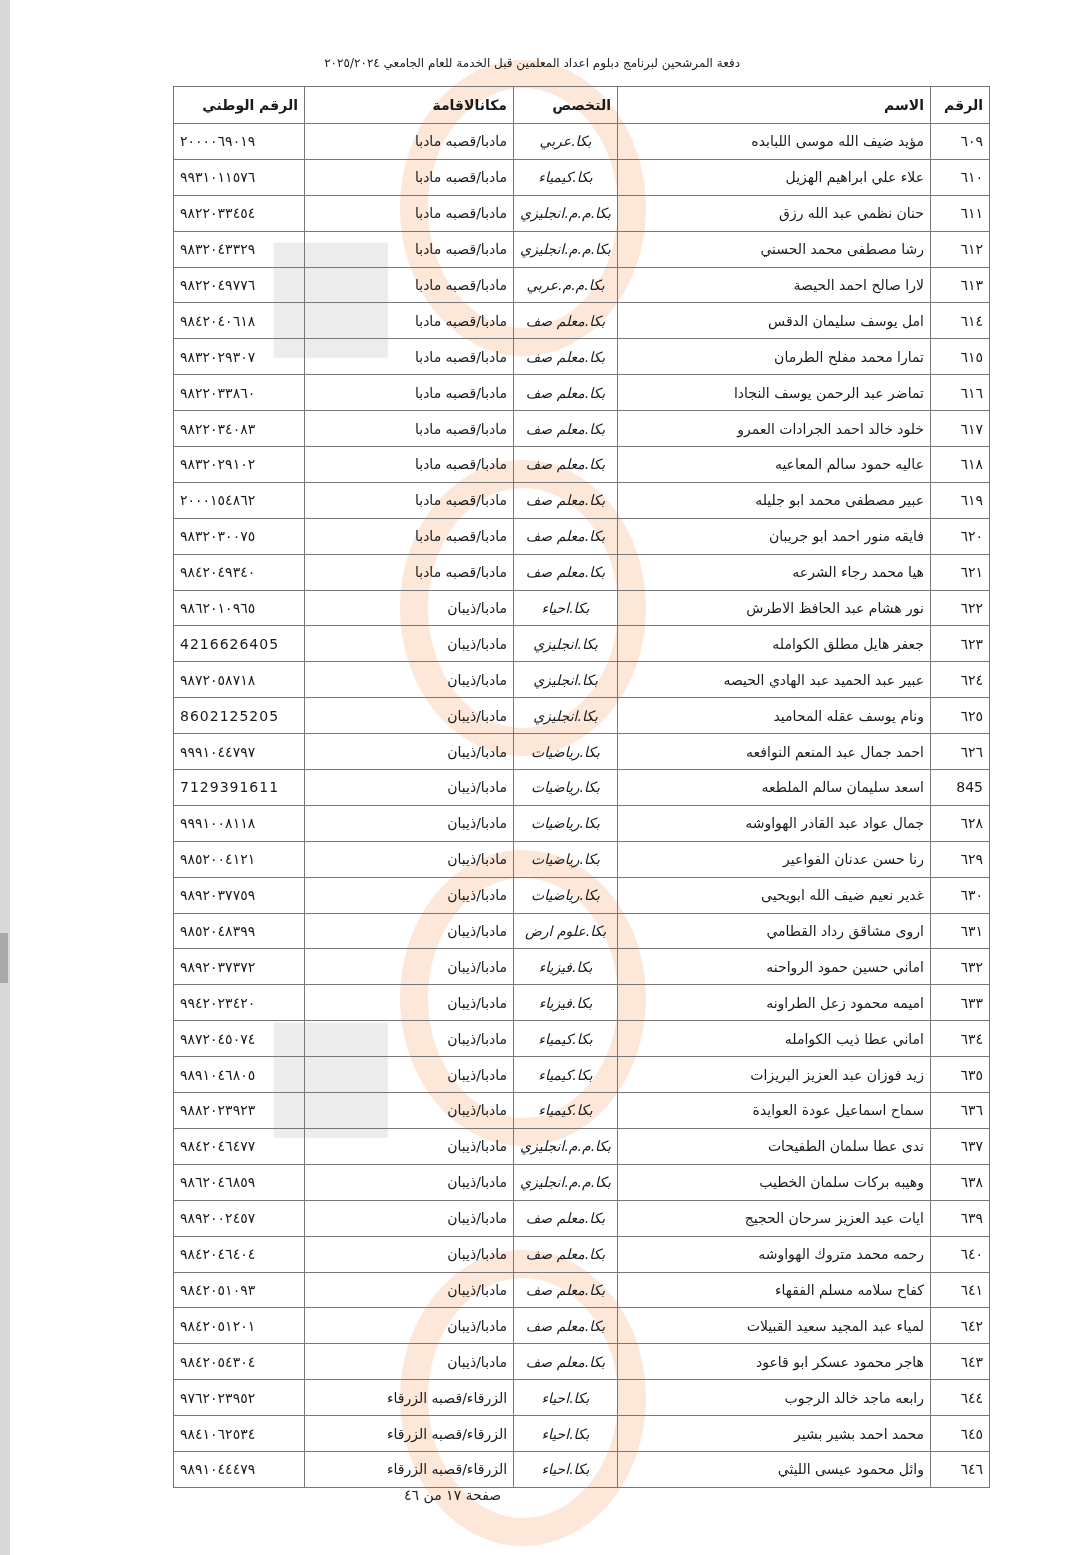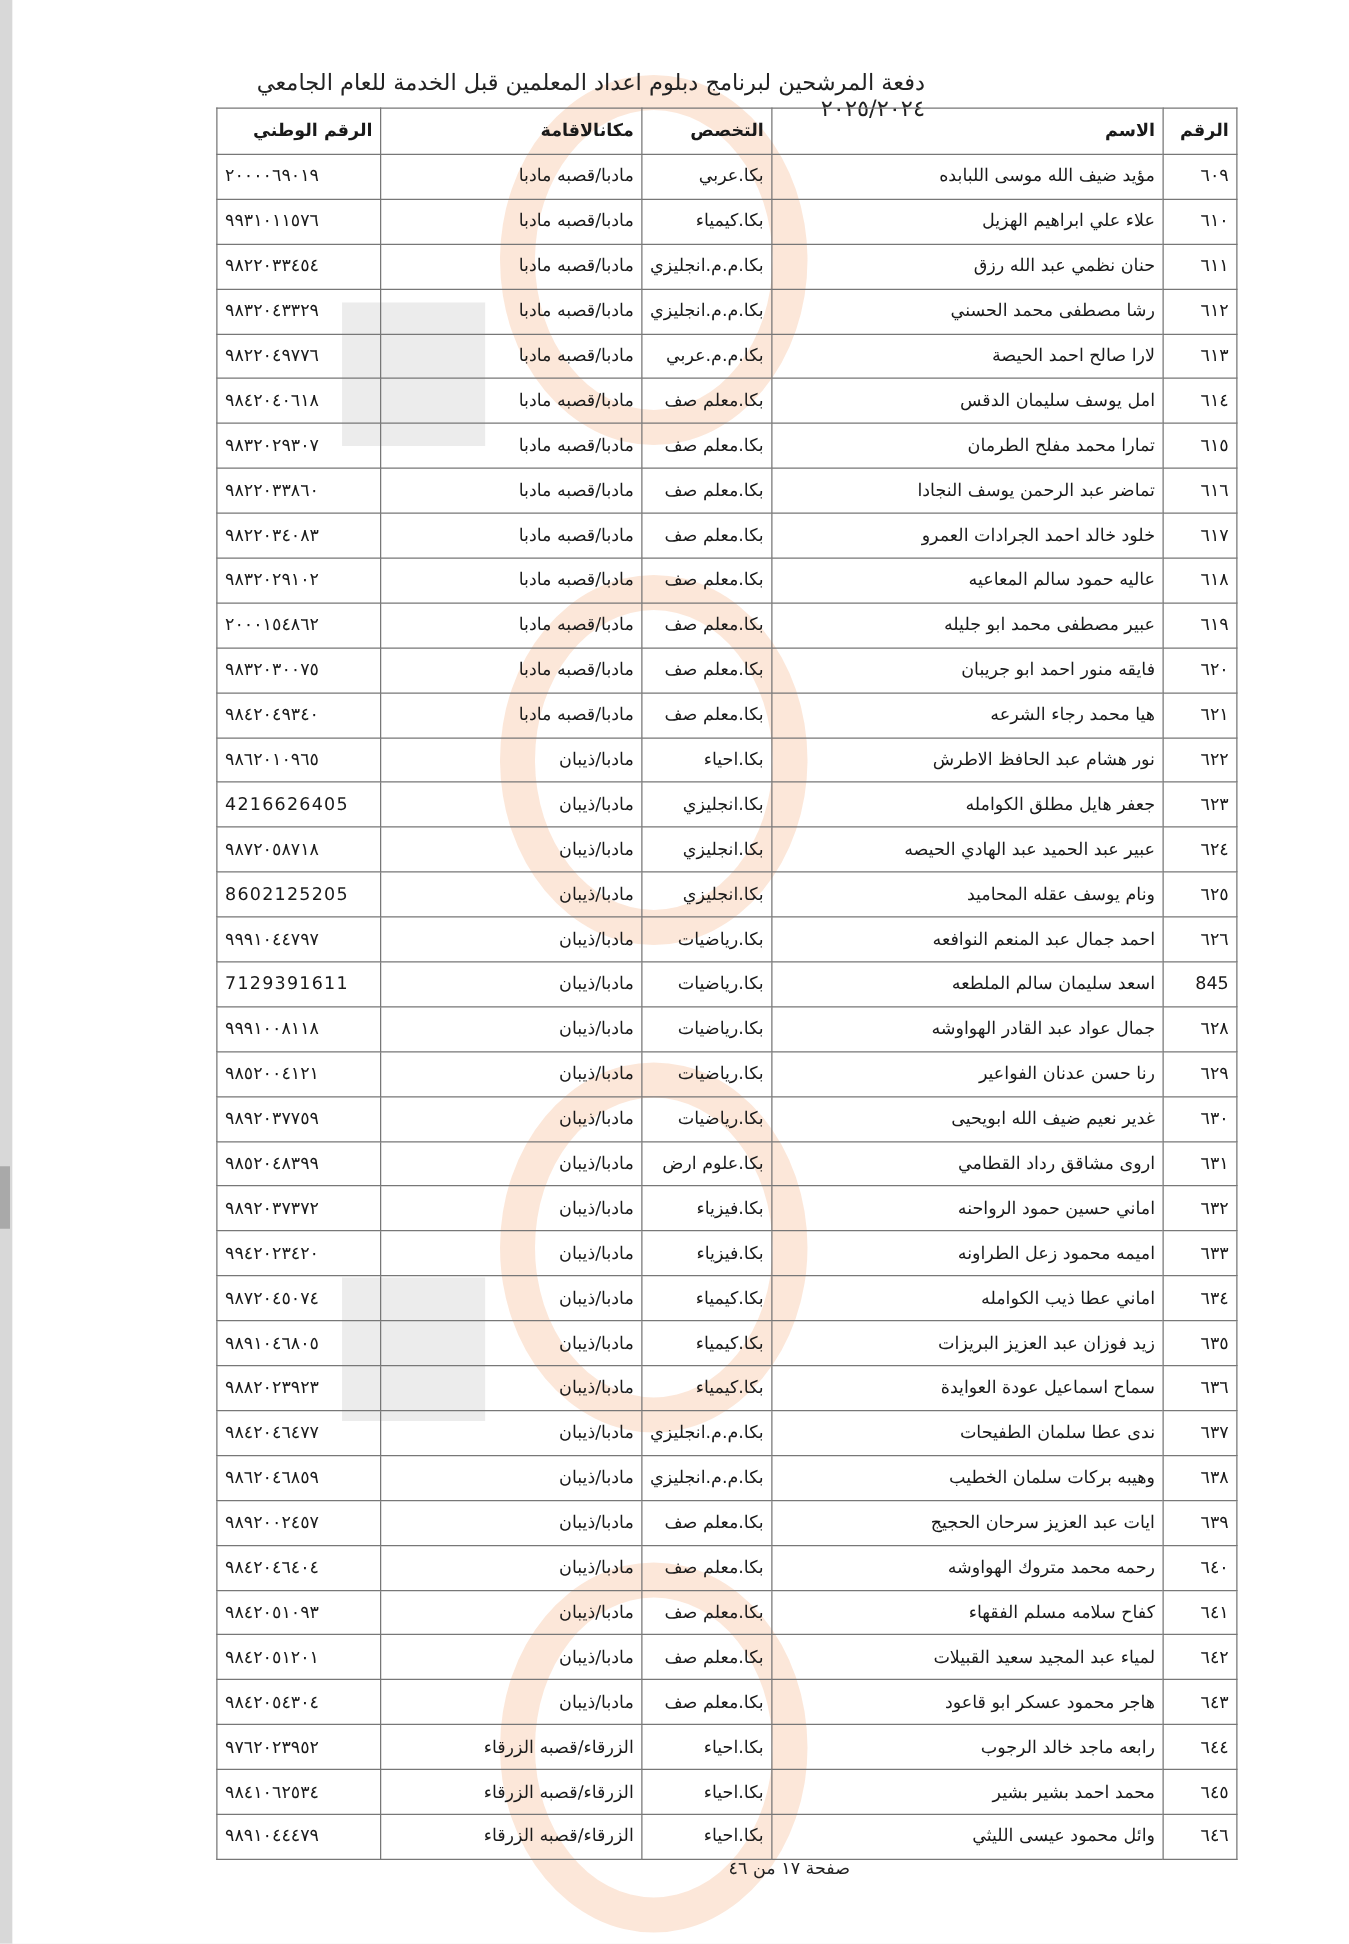--- a/index.html
+++ b/index.html
@@ -23,38 +23,38 @@
     .wm-ring {
       border-radius: 50%; border: 28px solid rgba(245,170,120,0.28);
       width: 190px; height: 240px;
     }
     .wm-text {
       color: rgba(200,200,200,0.35); font-weight: bold; font-size: 150px;
       font-family: "DejaVu Sans", sans-serif;
     }
     .title {
       position: absolute; top: 56px; left: 170px; width: 570px; text-align: right;
-      direction: rtl; font-size: 18px; color: #222; z-index: 2;
+      direction: rtl; font-size: 12px; color: #222; z-index: 2;
     }
     table.roster {
       position: absolute; top: 86px; left: 173px; width: 817px;
       border-collapse: collapse; direction: rtl; z-index: 2;
       font-size: 14px; color: #1a1a1a;
     }
     table.roster th, table.roster td {
       border: 1px solid #777; height: 34.9px; padding: 0 6px; white-space: nowrap;
     }
     table.roster th { font-weight: bold; text-align: right; height: 36px; }
     td.c-num { width: 46px; text-align: right; margin-left: 40px; }
     td.c-name { width: 300px; }
-    td.c-spec { width: 84px; text-align: right; }
+    td.c-spec { width: 84px; text-align: center; font-style: italic; }
     td.c-res { width: 196px; text-align: right; }
     td.c-nid { width: 118px; text-align: left; font-weight: normal; letter-spacing: 1px; }
     .footer {
-      position: absolute; top: 1487px; left: 420px; width: 260px; text-align: right;
+      position: absolute; top: 1487px; left: 404px; width: 260px; text-align: left;
       direction: rtl; font-size: 14px; color: #222; z-index: 2;
     }
   </style>
 </head>
 <body>
 
 <div class="left-edge"></div>
 <div class="left-tab"></div>
 
 <div class="page"></div>

